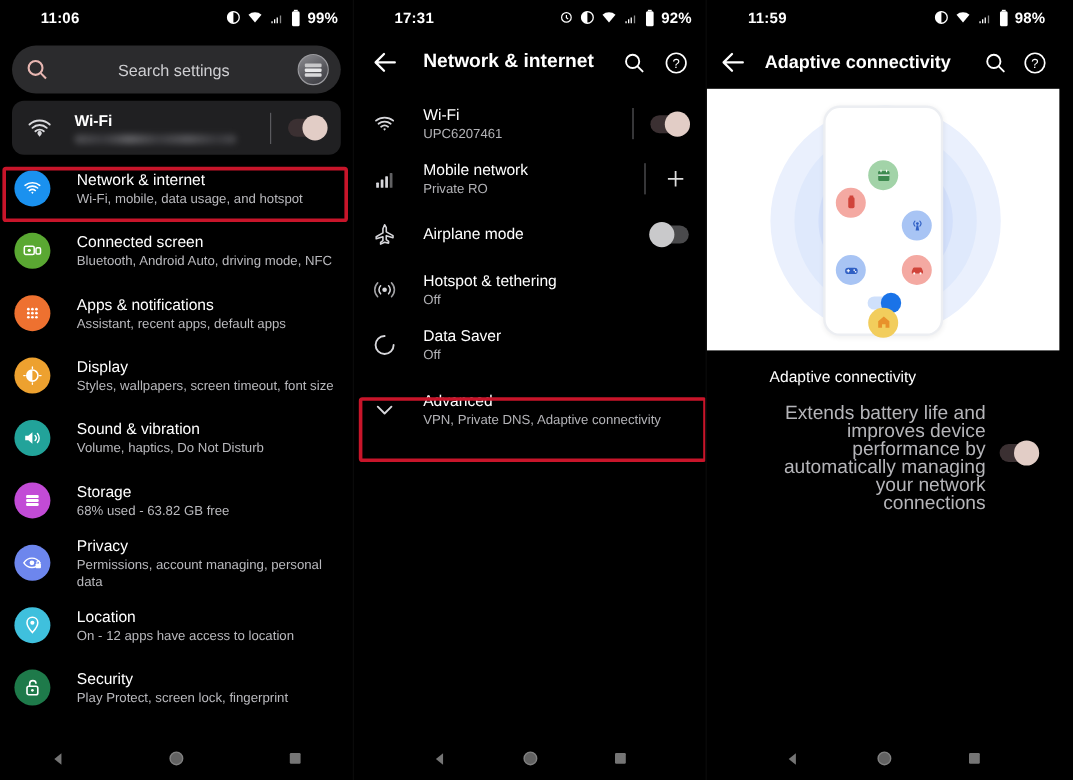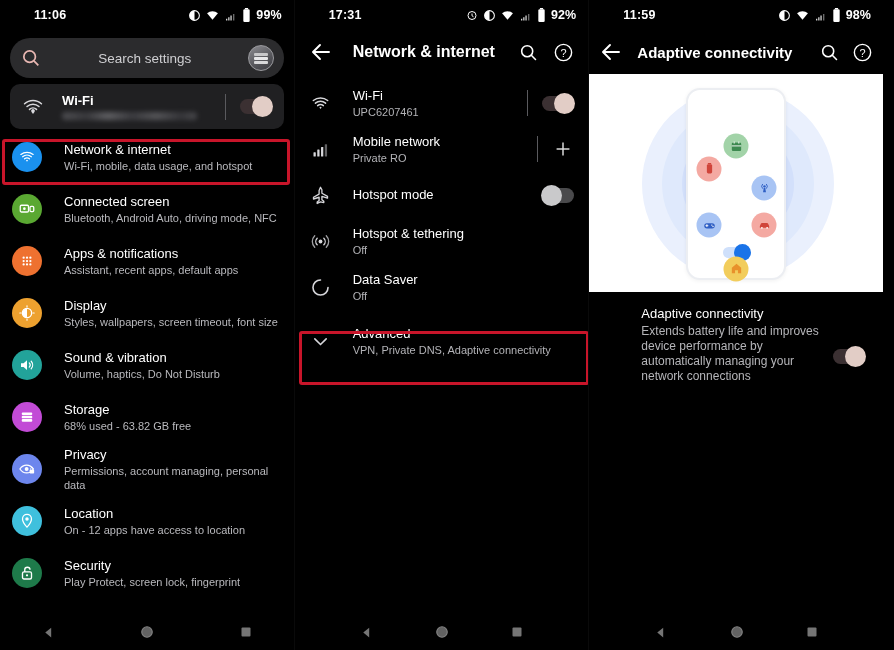--- a/index.html
+++ b/index.html
@@ -4,21 +4,21 @@
 <style>
   html,body{margin:0;padding:0;background:#000;}
   body{width:894px;height:650px;overflow:hidden;font-family:"Liberation Sans",sans-serif;}
   .screens{display:flex;width:883px;height:650px;}
   .panel{width:298px;height:650px;position:relative;background:#000;overflow:hidden;}
   .panel.p2,.panel.p3{border-left:1px solid #0a0a0a;}
 
   
   .statusbar{height:30px;display:flex;align-items:center;padding:0 12px;color:#fff;font-size:12.5px;font-weight:bold;}
   .sb-time{margin-left:22px;letter-spacing:.2px;}
-  .sb-right{margin-left:auto;display:flex;align-items:center;gap:5px;}
+  .sb-right{margin-left:auto;display:flex;align-items:flex-start;gap:5px;}
   .sb-pct{font-size:12.5px;font-weight:bold;letter-spacing:.1px;}
   .sbicon{display:block;}
 
   
   .searchbar{margin:8px 10px 0 10px;height:40px;background:#2b2b2d;border-radius:22px;display:flex;align-items:center;padding:0 10px;gap:24px;}
   .search-icon{width:22px;height:22px;flex:0 0 22px;}
   .search-text{flex:1;text-align:center;color:#cfcfd2;font-size:13.5px;}
   .avatar{width:24px;height:24px;border-radius:50%;background:linear-gradient(150deg,#8e8e93,#55555a 60%,#3a3a40);
           border:1.5px solid #9a9a9e;display:flex;align-items:center;justify-content:center;overflow:hidden;}
   .avatar span{display:block;width:14px;height:3px;background:#e8e8ea;border-radius:1px;box-shadow:0 4px 0 #d8d8da,0 -4px 0 #c8c8ca;}
@@ -71,21 +71,21 @@
   .phone{position:absolute;left:50%;top:14px;transform:translateX(-50%);width:96px;height:188px;
          background:#fff;border:2px solid #eceef2;border-radius:14px;z-index:3;box-shadow:0 1px 4px rgba(0,0,0,.06);}
   .dot{position:absolute;border-radius:50%;display:flex;align-items:center;justify-content:center;}
   .illu-toggle{position:absolute;left:50%;transform:translateX(-50%);bottom:20px;width:26px;height:11px;border-radius:6px;background:#cfe0fb;}
   .illu-toggle i{position:absolute;right:-2px;top:-3px;width:17px;height:17px;border-radius:50%;background:#1a73e8;}
 
   
   .detrow{display:flex;padding:14px 14px 0 52px;}
   .detrow .dmeta{flex:1;}
   .detrow .dt{color:#fff;font-size:13px;}
-  .detrow .dd{color:#b5b5b9;font-size:12px;line-height:15px;margin-top:3px;max-width:180px;}
+  .detrow .dd{color:#b5b5b9;font-size:16px;line-height:15px;margin-top:16px;max-width:180px;text-align:right;}
   .detrow .swwrap{display:flex;align-items:center;padding-top:22px;padding-right:4px;}
 
   
   .navbar{position:absolute;left:0;bottom:0;width:100%;height:36px;display:flex;align-items:center;justify-content:space-around;padding:0 34px;box-sizing:border-box;}
   .nv{opacity:.62;}
 </style>
 </head>
 <body>
 
 <div class="screens">
@@ -380,21 +380,21 @@
             <line x1="5" y1="12" x2="19" y2="12" stroke="#ddd" stroke-width="1.6"></line>
           </svg>
         </div>
         <div class="netrow">
           <div class="nic">
             <svg width="21" height="21" viewBox="0 0 24 24">
               <path d="M12 2.6l1.6 2.8v4l6.4 3.6v2l-6.4-2v3.8l2.2 1.7v1.6L12 19.3l-3.8 1.8v-1.6l2.2-1.7V14l-6.4 2v-2l6.4-3.6v-4z" fill="none" stroke="#d7d7db" stroke-width="1.5" stroke-linejoin="round"></path>
             </svg>
           </div>
           <div class="nmeta">
-            <div class="nt">Hotspot mode</div>
+            <div class="nt">Airplane mode</div>
           </div>
           <div class="sw off">
             <i></i>
           </div>
         </div>
         <div class="netrow">
           <div class="nic">
             <svg width="21" height="21" viewBox="0 0 24 24">
               <circle cx="12" cy="12" r="2.2" fill="#d7d7db"></circle>
               <path d="M8.2 8.2a5.4 5.4 0 000 7.6M15.8 8.2a5.4 5.4 0 010 7.6" fill="none" stroke="#d7d7db" stroke-width="1.5" stroke-linecap="round"></path>

